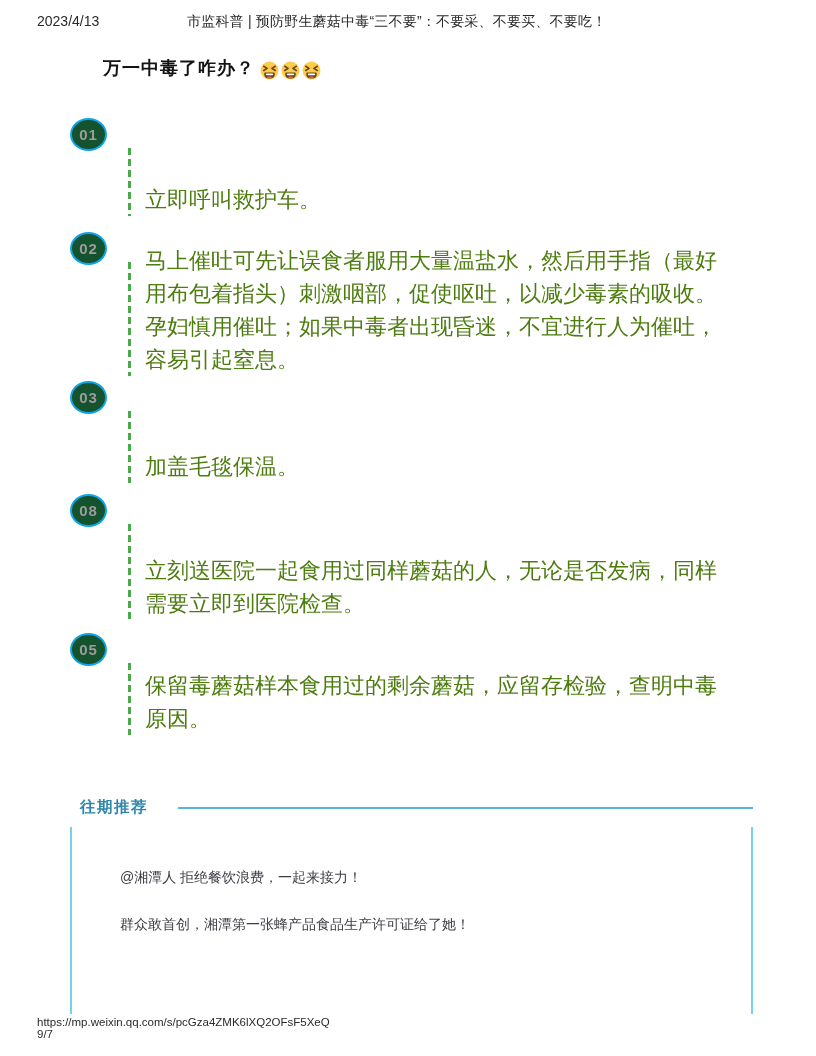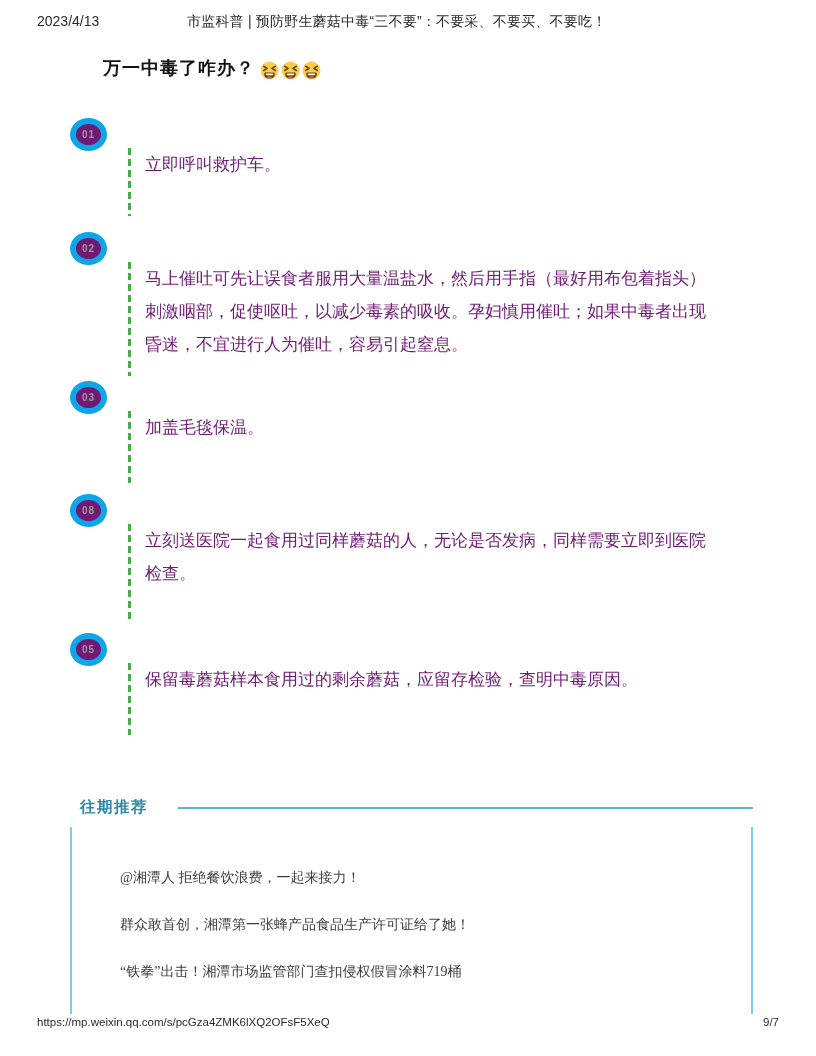--- a/index.html
+++ b/index.html
@@ -32,61 +32,61 @@
   .emoji-row { display:inline-flex; gap:2px; margin-left:5px; }
   .emoji-row svg { display:block; }
 
   
   .steps { position:absolute; left:70px; right:96px; top:0; }
   .step  { position:absolute; left:0; right:0; }
   .step.s1{top:118px} .step.s2{top:232px} .step.s3{top:381px}
   .step.s4{top:494px} .step.s5{top:633px}
   .step-num {
     width:37px; height:33px;
-    border:6px solid #0ea5e9; border-radius:50%;
+    border:2px solid #0ea5e9; border-radius:50%;
     display:flex; align-items:center; justify-content:center;
-    font-weight:bold; font-size:10px; color:#9c9c9c;
-    letter-spacing:1px; background:#701a75;
+    font-weight:bold; font-size:15px; color:#9c9c9c;
+    letter-spacing:1px; background:#14532d;
   }
   .step-body {
     margin-left:58px; margin-top:-3px;
     position:relative; padding-left:17px;
-    display:flex; align-items:flex-start;
-    font-size:17px; line-height:33px; color:#701a75;
+    display:flex; align-items:flex-end;
+    font-size:22px; line-height:33px; color:#4d7c0f;
   }
   .step-body::before {
     content:""; position:absolute; left:0; top:0; bottom:0; width:3px;
     background:repeating-linear-gradient(to bottom,#4ba84b 0 7px,transparent 7px 11px);
   }
   .s1 .step-body{height:68px}  .s2 .step-body{height:114px}
   .s3 .step-body{height:72px}  .s4 .step-body{height:96px}
   .s5 .step-body{height:72px}
 
   
-  .recommend { position:absolute; top:797px; left:70px; width:683px;font-family:Liberation Serif, serif; }
+  .recommend { position:absolute; top:797px; left:70px; width:683px; }
   .recommend-head { display:flex; align-items:center; padding-left:10px; }
   .recommend-title {
     font-size:15.5px; font-weight:bold; color:#2e86a8; letter-spacing:1.5px;
   }
   .recommend-rule { flex:1; height:2px; background:#56b6dc; margin-left:30px; }
   .recommend-box {
     margin-top:9px; height:187px;
     border-left:2px solid #74d2f0; border-right:2px solid #74d2f0;
     padding:42px 20px 0 48px;
   }
   .recommend-item {
     font-size:14px; color:#3c3c46; margin-bottom:29px;
     cursor:pointer; white-space:nowrap; overflow:hidden;
   }
 
   
   .page-footer {
     position:absolute; left:37px; right:37px; top:1016px;
     display:flex; justify-content:space-between;
-    font-size:11.5px; color:#2a2a2a;
+    font-size:11.5px; color:#2a2a2a;flex-direction:column;
   }
 </style>
 </head>
 <body>
 
 <div class="page-header">
   <div class="header-date">2023/4/13</div>
   <div class="header-title">市监科普 | 预防野生蘑菇中毒“三不要”：不要采、不要买、不要吃！</div>
   <div class="header-spacer"></div>
 </div>
@@ -161,20 +161,19 @@
 </div>
 
 <div class="recommend">
   <div class="recommend-head">
     <span class="recommend-title">往期推荐</span>
     <span class="recommend-rule"></span>
   </div>
   <div class="recommend-box">
     <div class="recommend-item">@湘潭人 拒绝餐饮浪费，一起来接力！</div>
     <div class="recommend-item">群众敢首创，湘潭第一张蜂产品食品生产许可证给了她！</div>
-    <div class="recommend-item">“铁拳”出击！湘潭市场监管部门查扣侵权假冒涂料719桶</div>
   </div>
 </div>
 
 <div class="page-footer">
   <span>https://mp.weixin.qq.com/s/pcGza4ZMK6lXQ2OFsF5XeQ</span>
   <span>9/7</span>
 </div>
 
 </body></html>

